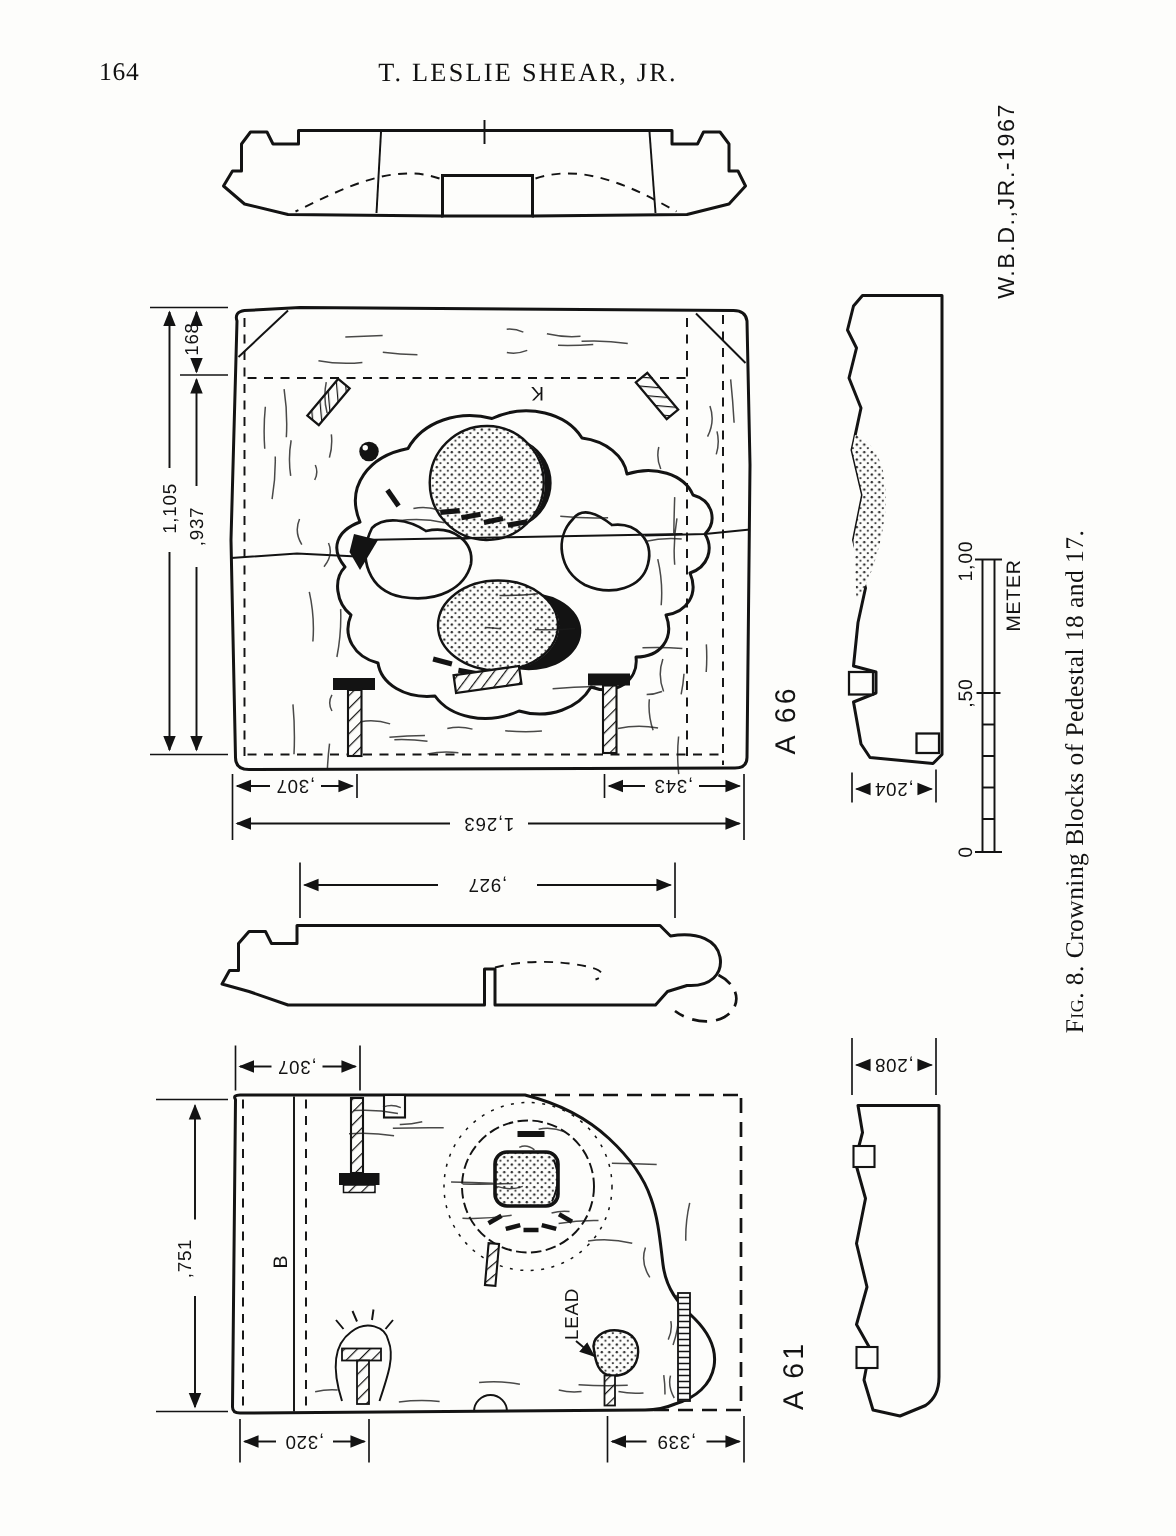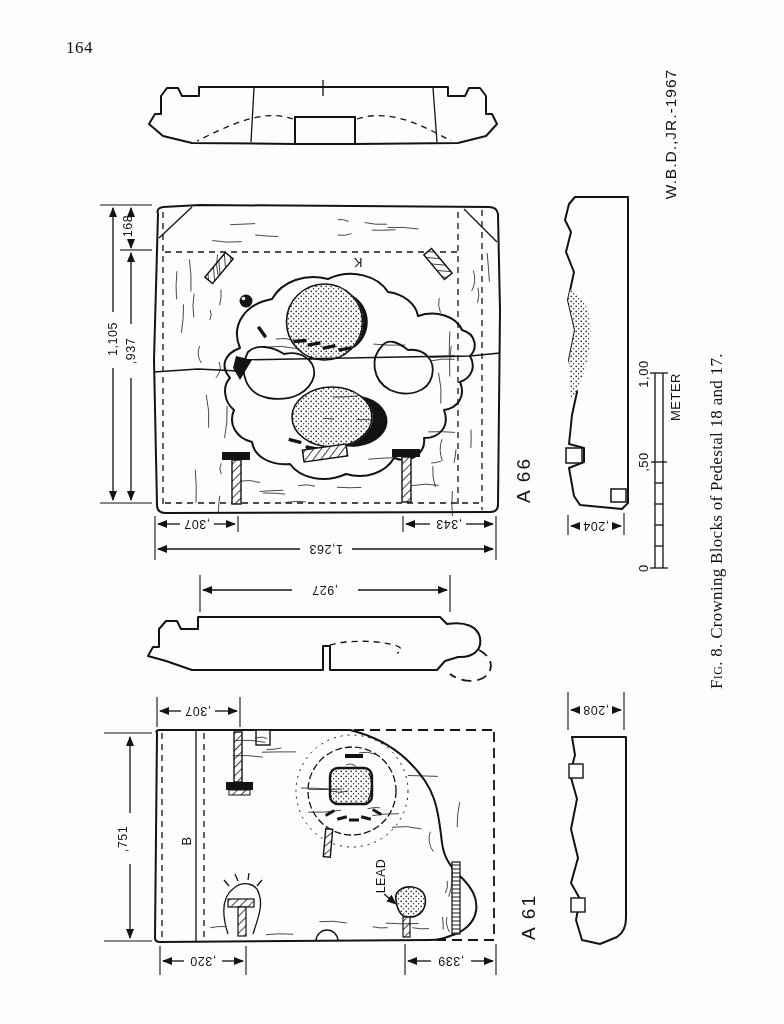--- a/index.html
+++ b/index.html
@@ -26,20 +26,21 @@
   .smlab{font:13px "Liberation Sans",sans-serif;letter-spacing:.5px;}
   .credit{font:15.5px "Liberation Sans",sans-serif;letter-spacing:1px;}
   .tex path{fill:none;stroke:#1c1c1c;stroke-width:1;opacity:.8;}
 </style>
 </head>
 <body>
 
 <div id="page">
 
   <div class="pageno">164</div>
+  <div class="runhead">T. LESLIE SHEAR, JR.</div>
 
   <svg id="art" viewBox="0 0 784 1024">
     <defs>
       <pattern id="hatch" width="6" height="6" patternUnits="userSpaceOnUse" patternTransform="rotate(45)">
         <rect width="6" height="6" fill="#fdfdfb"></rect>
         <line x1="0" y1="0" x2="0" y2="6" stroke="#131313" stroke-width="1.6"></line>
       </pattern>
       <pattern id="stipple" width="5" height="5" patternUnits="userSpaceOnUse">
         <rect width="5" height="5" fill="#fdfdfb"></rect>
         <circle cx="1.2" cy="1.4" r="0.8" fill="#222"></circle>

